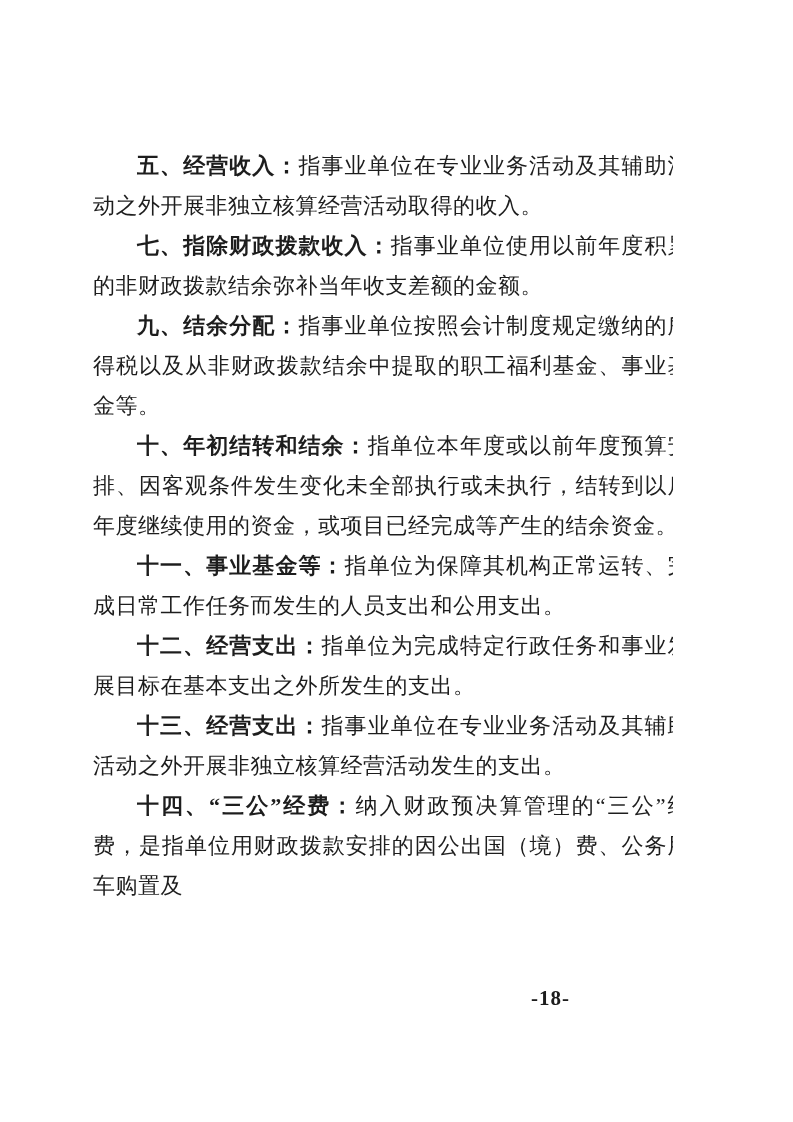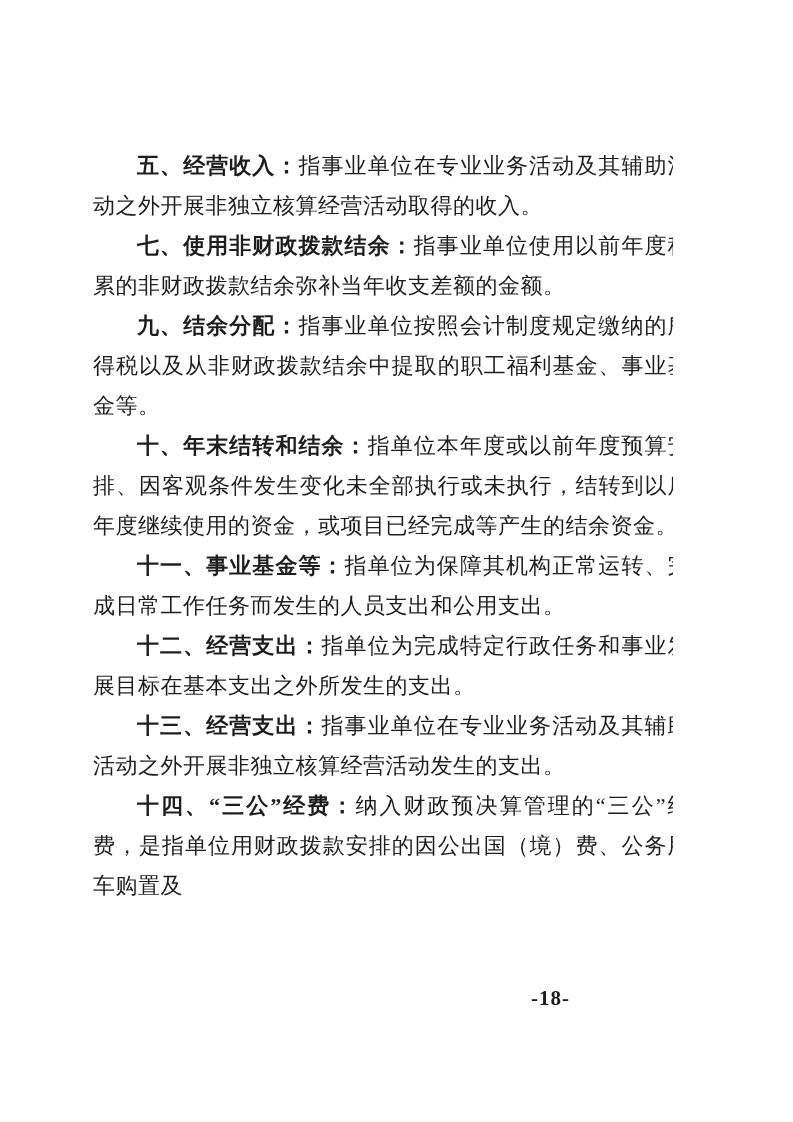--- a/index.html
+++ b/index.html
@@ -50,26 +50,26 @@
 </head>
 <body>
 
 <div class="page">
 
   <div class="doc-body">
 
     <p class="para"><span class="term-head">五、经营收入：</span><span>指事业单位在专业业务活动及其辅助活动之外开展非独立核算经营活动取得的收入。</span></p>
 
 
-    <p class="para"><span class="term-head">七、使用非财政拨款结余：</span><span>指事业单位使用以前年度积累的非财政拨款结余弥补当年收支差额的金额。</span></p>
+    <p class="para"><span class="term-head">七、指除财政拨款收入：</span><span>指事业单位使用以前年度积累的非财政拨款结余弥补当年收支差额的金额。</span></p>
 
 
     <p class="para"><span class="term-head">九、结余分配：</span><span>指事业单位按照会计制度规定缴纳的所得税以及从非财政拨款结余中提取的职工福利基金、事业基金等。</span></p>
 
-    <p class="para"><span class="term-head">十、年末结转和结余：</span><span>指单位本年度或以前年度预算安排、因客观条件发生变化未全部执行或未执行，结转到以后年度继续使用的资金，或项目已经完成等产生的结余资金。</span></p>
+    <p class="para"><span class="term-head">十、年初结转和结余：</span><span>指单位本年度或以前年度预算安排、因客观条件发生变化未全部执行或未执行，结转到以后年度继续使用的资金，或项目已经完成等产生的结余资金。</span></p>
 
     <p class="para"><span class="term-head">十一、事业基金等：</span><span>指单位为保障其机构正常运转、完成日常工作任务而发生的人员支出和公用支出。</span></p>
 
     <p class="para"><span class="term-head">十二、经营支出：</span><span>指单位为完成特定行政任务和事业发展目标在基本支出之外所发生的支出。</span></p>
 
     <p class="para"><span class="term-head">十三、经营支出：</span><span>指事业单位在专业业务活动及其辅助活动之外开展非独立核算经营活动发生的支出。</span></p>
 
     <p class="para"><span class="term-head">十四、“三公”经费：</span><span>纳入财政预决算管理的“三公”经费，是指单位用财政拨款安排的因公出国（境）费、公务用车购置及</span></p>
 
   </div>

